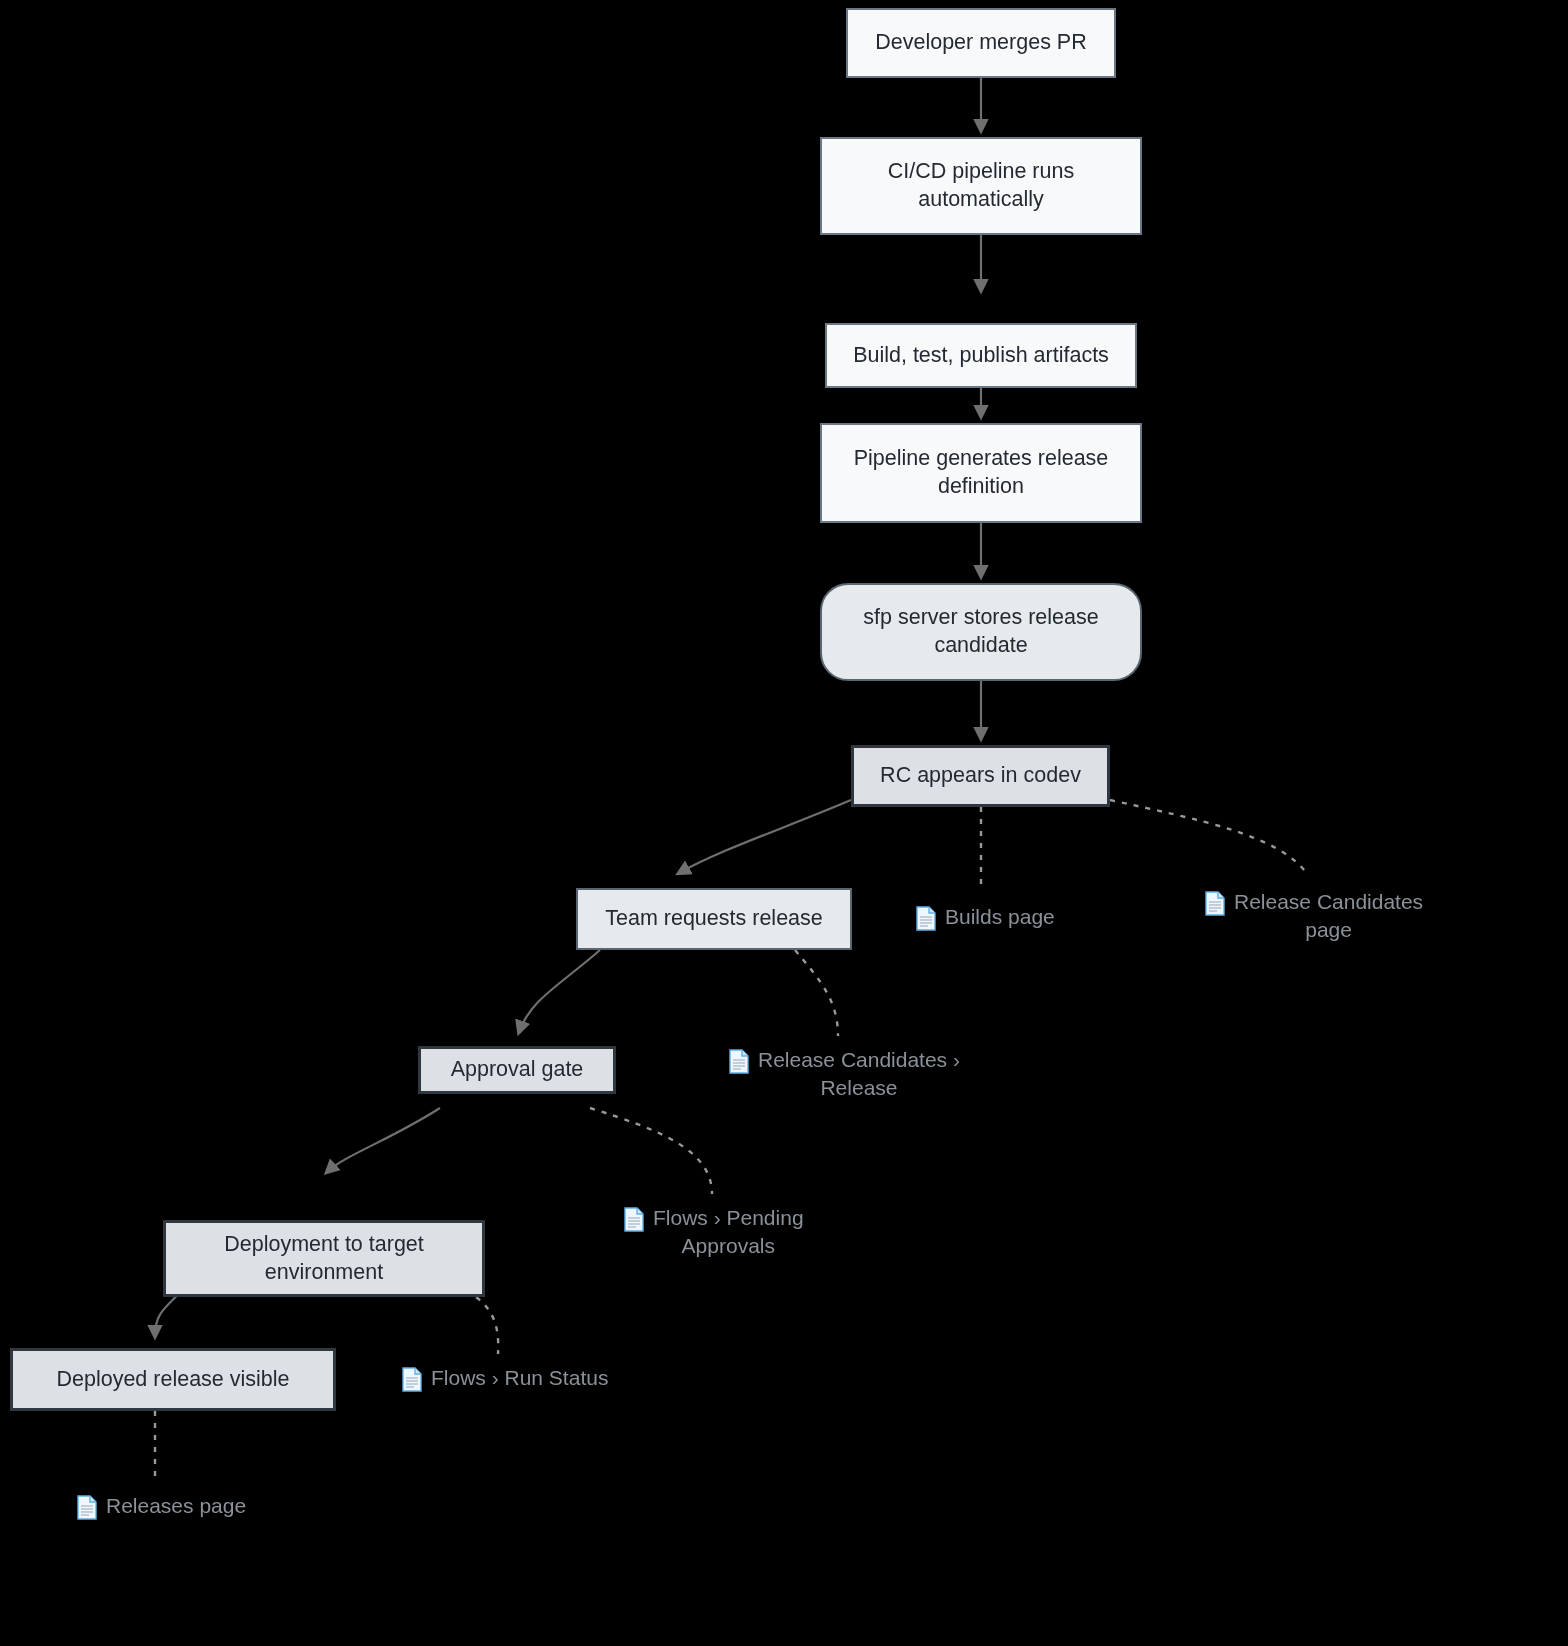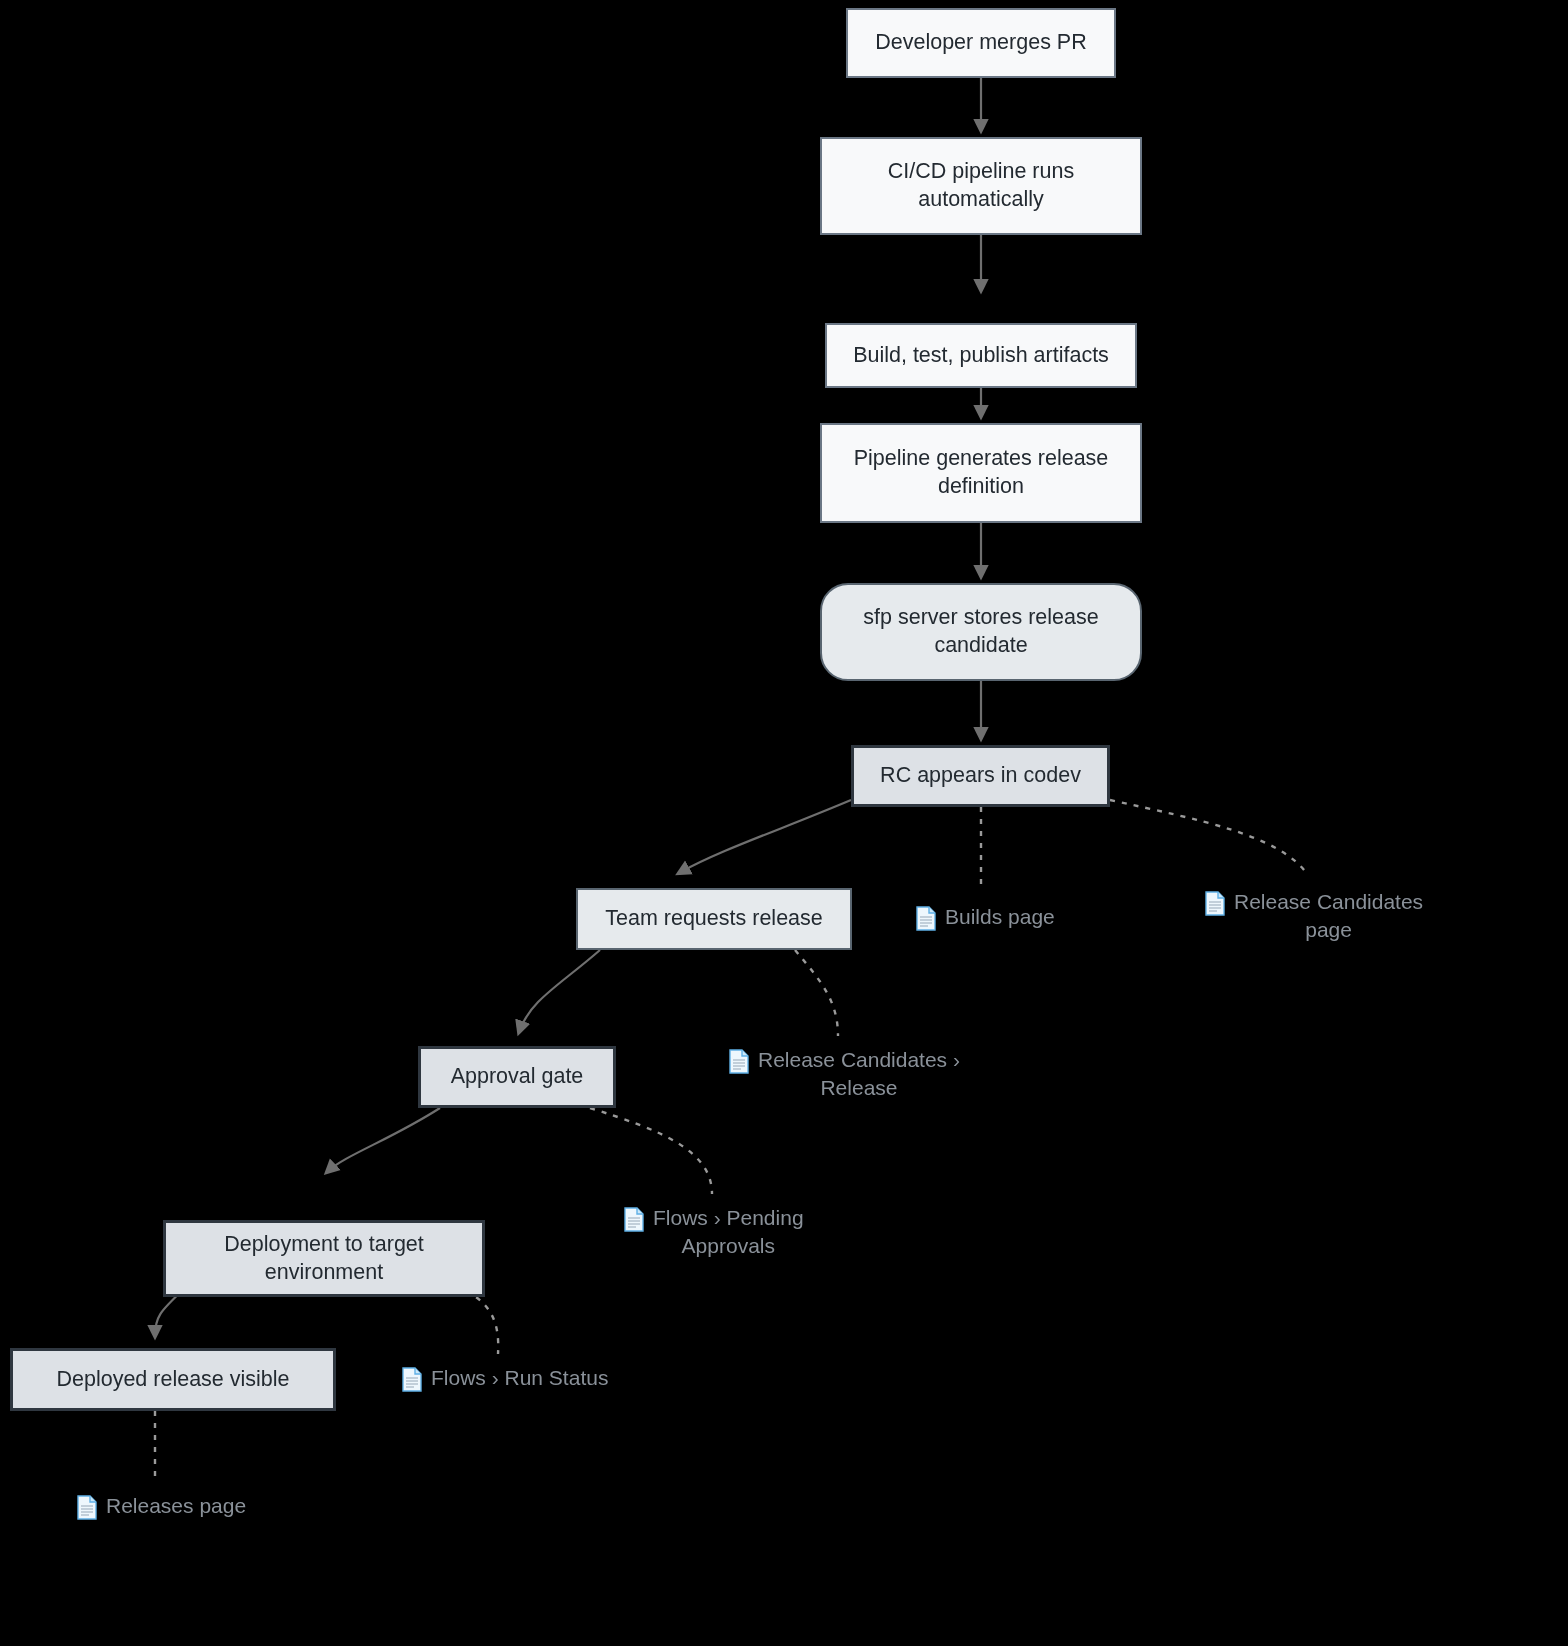--- a/index.html
+++ b/index.html
@@ -122,21 +122,21 @@
   </div>
 
   <div class="node dark" style="left:851px; top:745px; width:259px; height:62px;">
     <span>RC appears in codev</span>
   </div>
 
   <div class="node gray" style="left:540px; top:888px; width:276px; height:62px;margin-left:36px;">
     <span>Team requests release</span>
   </div>
 
-  <div class="node dark" style="left:418px; top:1046px; width:198px; height:62px;">
+  <div class="node dark" style="left:418px; top:1046px; width:198px; height:48px;">
     <span>Approval gate</span>
   </div>
 
   <div class="node dark" style="left:163px; top:1220px; width:322px; height:77px;">
     <span>Deployment to target<br>environment</span>
   </div>
 
   <div class="node dark" style="left:10px; top:1348px; width:326px; height:63px;">
     <span>Deployed release visible</span>
   </div>

